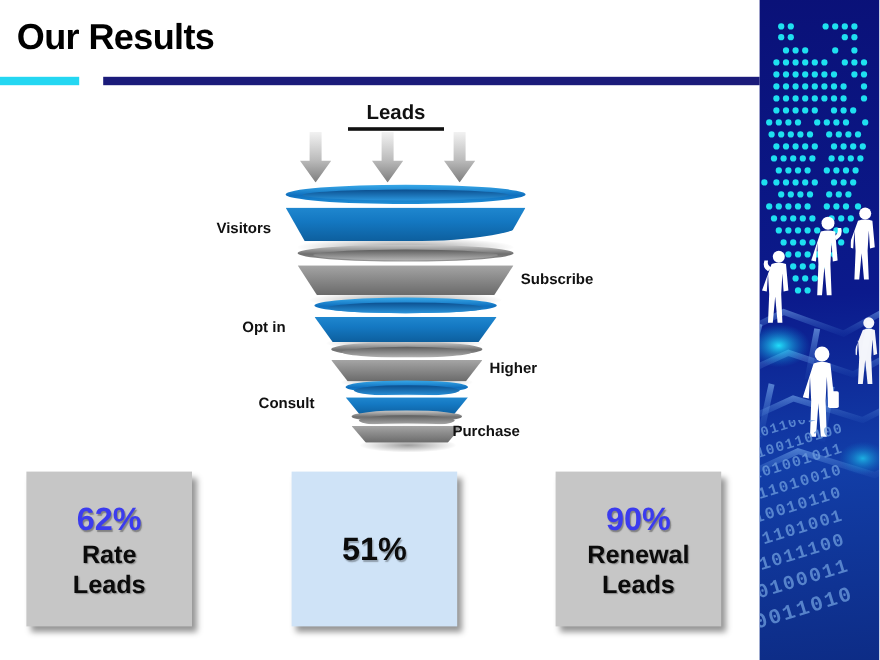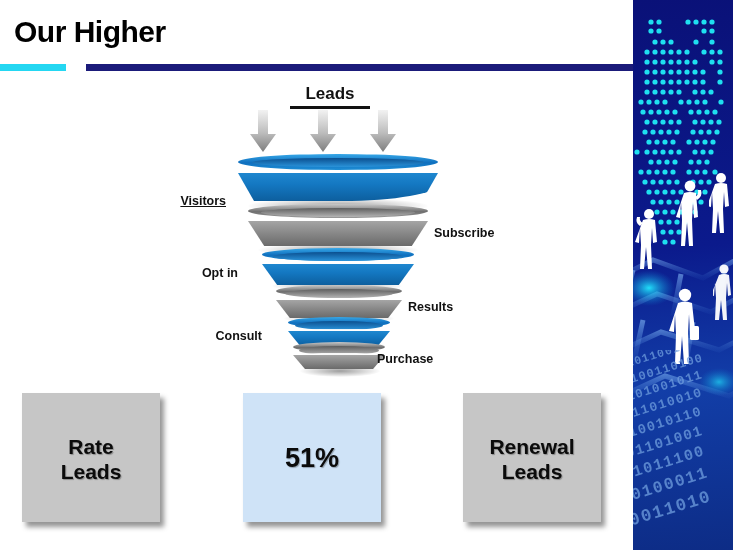--- a/index.html
+++ b/index.html
@@ -90,21 +90,21 @@
     overflow:hidden;color:#6f9ede;font-family:"Liberation Mono","DejaVu Sans Mono",monospace;
     font-size:11px;font-weight:bold;line-height:17px;letter-spacing:1px;opacity:.75;}
   .bin-row{position:absolute;white-space:nowrap;transform-origin:left center;}
   .figure{position:absolute;}
 </style>
 </head>
 <body>
 
 <div id="slide">
 
-  <div id="slide-title">Our Higher</div>
+  <div id="slide-title">Our Results</div>
   <div id="rule-cyan"></div>
   <div id="rule-navy"></div>
 
   <div id="funnel-area">
 
     <div id="leads-heading">Leads</div>
     <div id="leads-underline"></div>
 
     <svg class="arrow" style="left:100px;">
       <defs>
@@ -123,21 +123,21 @@
       <polygon points="8,0 18,0 18,24 26,24 13,42 0,24 8,24" fill="url(#ag1)"></polygon>
     </svg>
 
     <div class="ring-shadow" style="left:98px;top:118px;width:180px;height:16px;"></div>
     <div class="ring blue" style="left:88px;top:74px;width:200px;height:44px;">
       <div class="lip"></div>
       <div class="lip-inner"></div>
       <div class="shine" style="top:17px;"></div>
       <div class="body" style="top:19px;height:28px;clip-path:polygon(0% 0%,100% 0%,92% 100%,8% 100%);border-radius:0 0 48%/0 0 60%;"></div>
     </div>
-    <div class="fn-label left" style="right:284px;top:114px;text-decoration:underline;">Visitors</div>
+    <div class="fn-label left" style="right:284px;top:103px;">Visitors</div>
 
     <div class="ring-shadow" style="left:108px;top:163px;width:160px;height:14px;"></div>
     <div class="ring gray" style="left:98px;top:124px;width:180px;height:40px;">
       <div class="lip" style="height:14px;"></div>
       <div class="lip-inner"></div>
       <div class="shine" style="top:15px;"></div>
       <div class="body" style="top:17px;height:25px;clip-path:polygon(0% 0%,100% 0%,91% 100%,9% 100%);"></div>
     </div>
     <div class="fn-label" style="left:284px;top:146px;">Subscribe</div>
 
@@ -150,21 +150,21 @@
     </div>
     <div class="fn-label left" style="right:272px;top:186px;">Opt in</div>
 
     <div class="ring-shadow" style="left:134px;top:233px;width:110px;height:11px;"></div>
     <div class="ring gray" style="left:126px;top:205px;width:126px;height:30px;">
       <div class="lip" style="height:12px;"></div>
       <div class="lip-inner"></div>
       <div class="shine" style="top:13px;"></div>
       <div class="body" style="top:15px;height:18px;clip-path:polygon(0% 0%,100% 0%,89% 100%,11% 100%);"></div>
     </div>
-    <div class="fn-label" style="left:258px;top:220px;">Results</div>
+    <div class="fn-label" style="left:258px;top:220px;">Higher</div>
 
     <div class="ring-shadow" style="left:146px;top:261px;width:90px;height:10px;"></div>
     <div class="ring blue" style="left:138px;top:237px;width:102px;height:26px;">
       <div class="lip" style="height:11px;"></div>
       <div class="lip-inner"></div>
       <div class="shine" style="top:12px;"></div>
       <div class="body" style="top:14px;height:15px;clip-path:polygon(0% 0%,100% 0%,88% 100%,12% 100%);"></div>
     </div>
     <div class="fn-label left" style="right:248px;top:249px;">Consult</div>
 
@@ -173,29 +173,31 @@
       <div class="lip" style="height:10px;"></div>
       <div class="lip-inner"></div>
       <div class="shine" style="top:11px;"></div>
       <div class="body" style="top:13px;height:14px;clip-path:polygon(0% 0%,100% 0%,87% 100%,13% 100%);"></div>
     </div>
     <div class="fn-label" style="left:205px;top:272px;padding-left:22px;">Purchase</div>
 
   </div>
 
   <div class="stat-card c-gray" style="left:22px;top:393px;">
+    <div class="stat-pct pct-blue">62%</div>
     <div class="stat-line">Rate</div>
     <div class="stat-line">Leads</div>
   </div>
 
   <div class="stat-card c-blue" style="left:243px;top:393px;">
     <div class="stat-pct pct-black">51%</div>
   </div>
 
   <div class="stat-card c-gray" style="left:463px;top:393px;">
+    <div class="stat-pct pct-blue">90%</div>
     <div class="stat-line">Renewal</div>
     <div class="stat-line">Leads</div>
   </div>
 
   <div id="right-panel">
 
     <svg id="dot-map" viewBox="0 0 100 330" preserveAspectRatio="none">
       <g fill="#1ee0f0">
         <circle cx="18" cy="22" r="2.6"></circle>
           <circle cx="26" cy="22" r="2.6"></circle>

